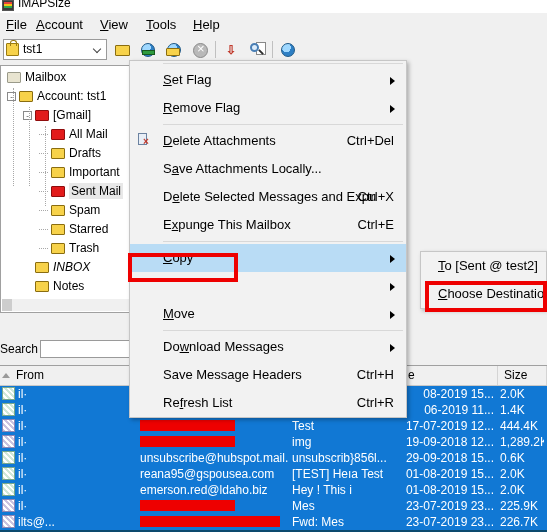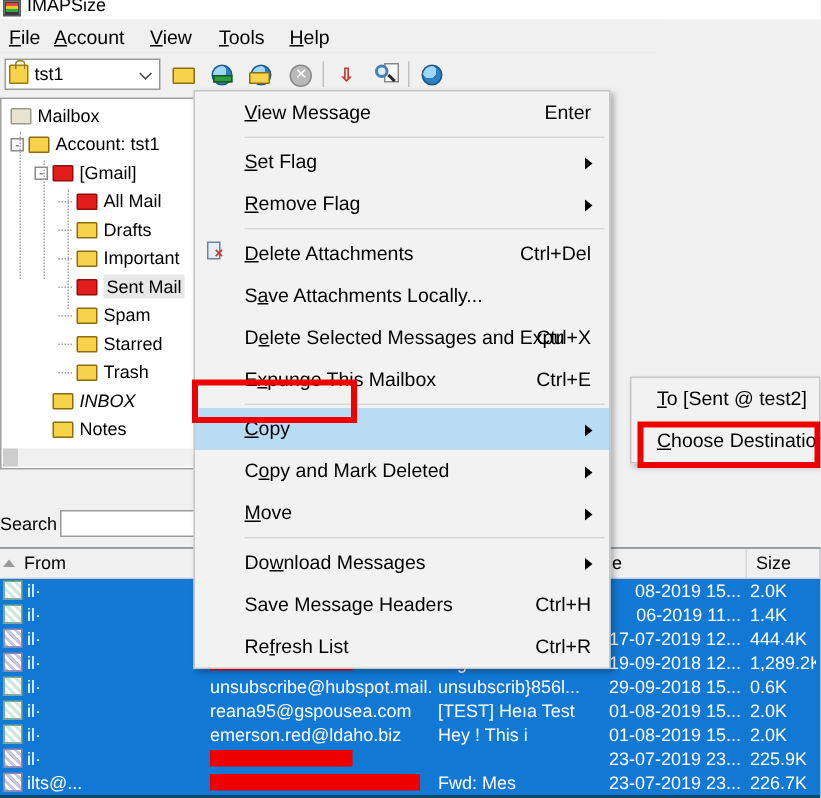--- a/index.html
+++ b/index.html
@@ -412,48 +412,48 @@
         <span class="c-from">il·</span>
         <span class="c-addr">emerson.red@ldaho.biz</span>
         <span class="c-subj">Hey ! This i</span>
         <span class="c-date">01-08-2019 15...</span>
         <span class="c-size">2.0K</span>
       </div>
       <div class="mrow" style="top: 132px;">
         <span class="mico purple"></span>
         <span class="c-from">il·</span>
         <span class="redact" style="left: 140px; width: 95px;"></span>
+        <span class="c-subj">Mes</span>
         <span class="c-date">23-07-2019 23...</span>
         <span class="c-size">225.9K</span>
       </div>
       <div class="mrow" style="top: 148px;">
         <span class="mico purple"></span>
         <span class="c-from">ilts@...</span>
         <span class="redact" style="left: 140px; width: 140px;"></span>
         <span class="c-subj">Fwd: Mes</span>
         <span class="c-date">23-07-2019 23...</span>
         <span class="c-size">226.7K</span>
       </div>
       <div style="position: absolute; left: 0px; top: 400px; width: 0px; height: 0px;"></div>
     </div>
 </div>
 
 <div id="ctxmenu">
-    <div class="cmi"><span><u>V</u>iew Message</span><span class="acc">Enter</span></div>
     <div class="cmsep"></div>
     <div class="cmi"><span><u>S</u>et Flag</span><span class="arrow"></span></div>
     <div class="cmi"><span><u>R</u>emove Flag</span><span class="arrow"></span></div>
     <div class="cmsep"></div>
     <div class="cmi"><span class="attico"></span><span><u>D</u>elete Attachments</span><span class="acc">Ctrl+Del</span></div>
     <div class="cmi"><span>S<u>a</u>ve Attachments Locally...</span></div>
     <div class="cmi"><span>D<u>e</u>lete Selected Messages and Expu</span><span class="acc">Ctrl+X</span></div>
     <div class="cmi"><span>E<u>x</u>punge This Mailbox</span><span class="acc">Ctrl+E</span></div>
     <div class="cmsep"></div>
     <div class="cmi sel"><span><u>C</u>opy</span><span class="arrow"></span></div>
-    <div class="cmi"><span>C<u>o</u>py and Mark Deleted</span><span class="arrow"></span></div>
+    <div class="cmi"><span class="arrow"></span></div>
     <div class="cmi"><span><u>M</u>ove</span><span class="arrow"></span></div>
     <div class="cmsep"></div>
     <div class="cmi"><span>Do<u>w</u>nload Messages</span><span class="arrow"></span></div>
     <div class="cmi"><span>Save Messa<u>g</u>e Headers</span><span class="acc">Ctrl+H</span></div>
     <div class="cmi"><span>Re<u>f</u>resh List</span><span class="acc">Ctrl+R</span></div>
   </div>
 
 <div id="submenu">
     <div class="cmi"><span><u>T</u>o [Sent @ test2]</span></div>
     <div class="cmi"><span><u>C</u>hoose Destination</span></div>

